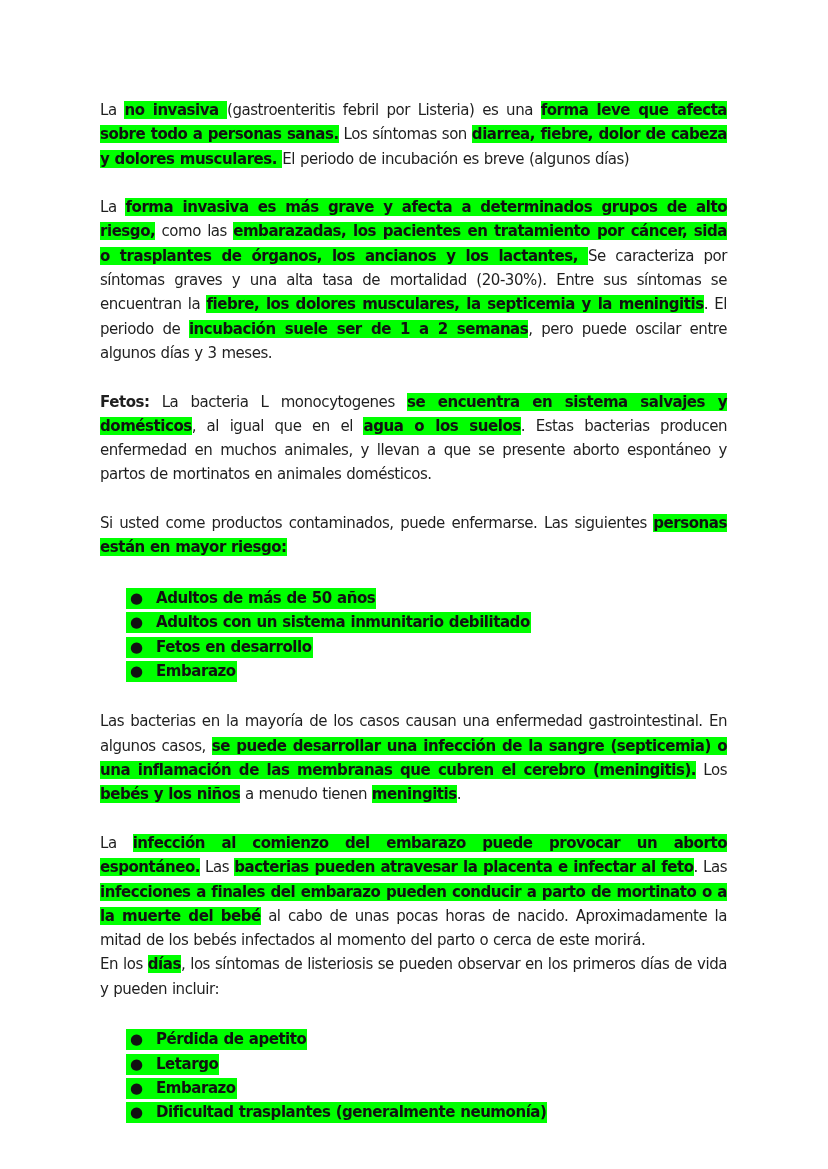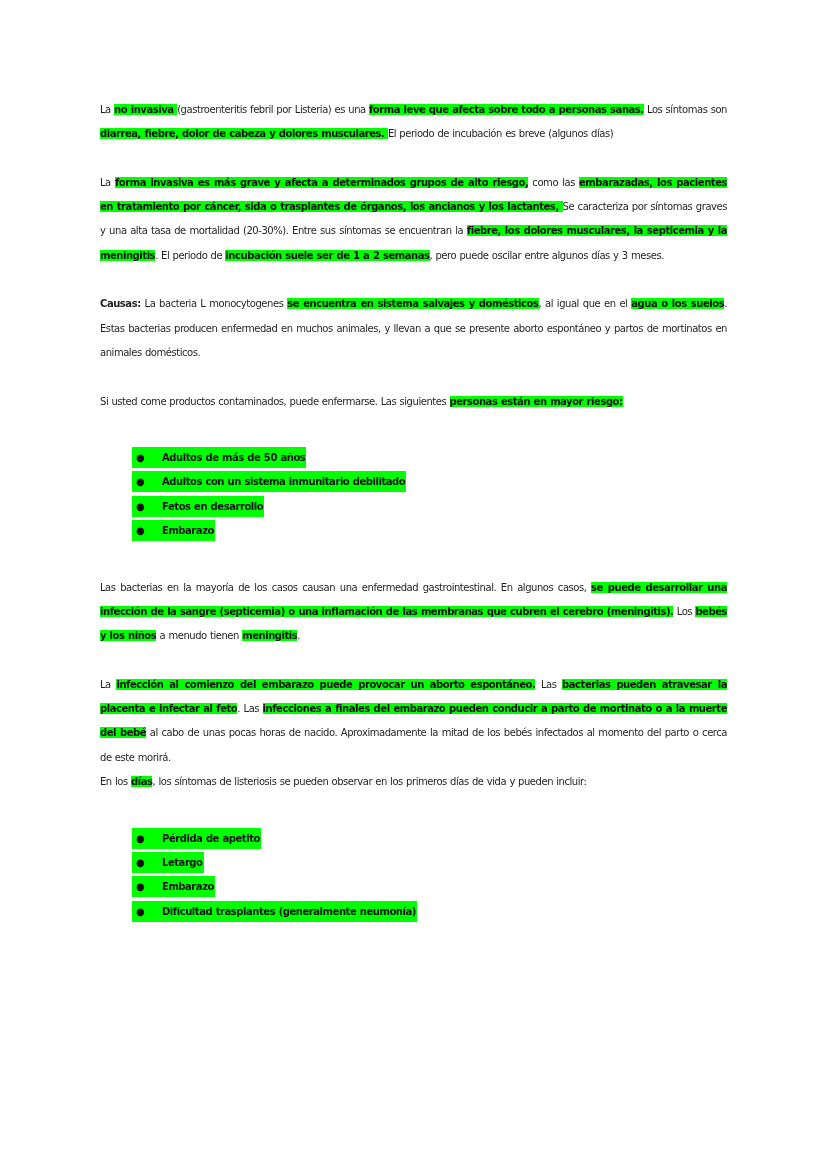--- a/index.html
+++ b/index.html
@@ -3,51 +3,51 @@
 <meta charset="utf-8">
 <style>
   html, body { margin: 0; padding: 0; background: #ffffff; }
   body { width: 828px; height: 1169px; position: relative; overflow: hidden; }
   .page {
     position: absolute;
     left: 100px;
     top: 98px;
     width: 627px;
     font-family: "DejaVu Sans", sans-serif;
-    font-size: 10px;
+    font-size: 15px;
     color: #1f1f1f;
     letter-spacing: -0.45px;
     word-spacing: 0.5px;
   }
   p { margin: 0; line-height: 24.3px; text-align: justify; }
   .gap { height: 24.3px; }
   .hl { background: #00ff00; font-weight: bold; color: #111; }
   .b { font-weight: bold; }
-  ul { list-style: none; margin: 8px; padding: 0; }
+  ul { list-style: none; margin: 2px; padding: 0; }
   li { line-height: 24.3px; height: 24.3px; }
   .li-inner {
     display: inline-block;
     background: #00ff00;
     font-weight: bold;
     color: #111;
     margin-left: 24px;
     padding-right: 1px;
     line-height: 21px;
   }
   .bullet { display: inline-block; width: 26px; padding-left: 4px; }
 </style>
 </head>
 <body>
 
 <div class="page">
   <p><span>La </span><span class="hl">no invasiva </span><span>(gastroenteritis febril por Listeria) es una </span><span class="hl">forma leve que afecta sobre todo a personas sanas.</span><span> Los síntomas son </span><span class="hl">diarrea, fiebre, dolor de cabeza y dolores musculares. </span><span>El periodo de incubación es breve (algunos días)</span></p>
   <div class="gap"></div>
   <p><span>La </span><span class="hl">forma invasiva es más grave y afecta a determinados grupos de alto riesgo,</span><span> como las </span><span class="hl">embarazadas, los pacientes en tratamiento por cáncer, sida o trasplantes de órganos, los ancianos y los lactantes, </span><span>Se caracteriza por síntomas graves y una alta tasa de mortalidad (20-30%). Entre sus síntomas se encuentran la </span><span class="hl">fiebre, los dolores musculares, la septicemia y la meningitis</span><span>. El periodo de </span><span class="hl">incubación suele ser de 1 a 2 semanas</span><span>, pero puede oscilar entre algunos días y 3 meses.</span></p>
   <div class="gap"></div>
-  <p><span class="b">Causas:</span><span> La bacteria L monocytogenes </span><span class="hl">se encuentra en sistema salvajes y domésticos</span><span>, al igual que en el </span><span class="hl">agua o los suelos</span><span>. Estas bacterias producen enfermedad en muchos animales, y llevan a que se presente aborto espontáneo y partos de mortinatos en animales domésticos.</span></p>
+  <p><span class="b">Fetos:</span><span> La bacteria L monocytogenes </span><span class="hl">se encuentra en sistema salvajes y domésticos</span><span>, al igual que en el </span><span class="hl">agua o los suelos</span><span>. Estas bacterias producen enfermedad en muchos animales, y llevan a que se presente aborto espontáneo y partos de mortinatos en animales domésticos.</span></p>
   <div class="gap"></div>
   <p><span>Si usted come productos contaminados, puede enfermarse. Las siguientes </span><span class="hl">personas están en mayor riesgo:</span></p>
   <div class="gap"></div>
   <ul>
     <li><span class="li-inner"><span class="bullet">●</span><span>Adultos de más de 50 años</span></span></li>
     <li><span class="li-inner"><span class="bullet">●</span><span>Adultos con un sistema inmunitario debilitado</span></span></li>
     <li><span class="li-inner"><span class="bullet">●</span><span>Fetos en desarrollo</span></span></li>
     <li><span class="li-inner"><span class="bullet">●</span><span>Embarazo</span></span></li>
   </ul>
   <div class="gap"></div>

